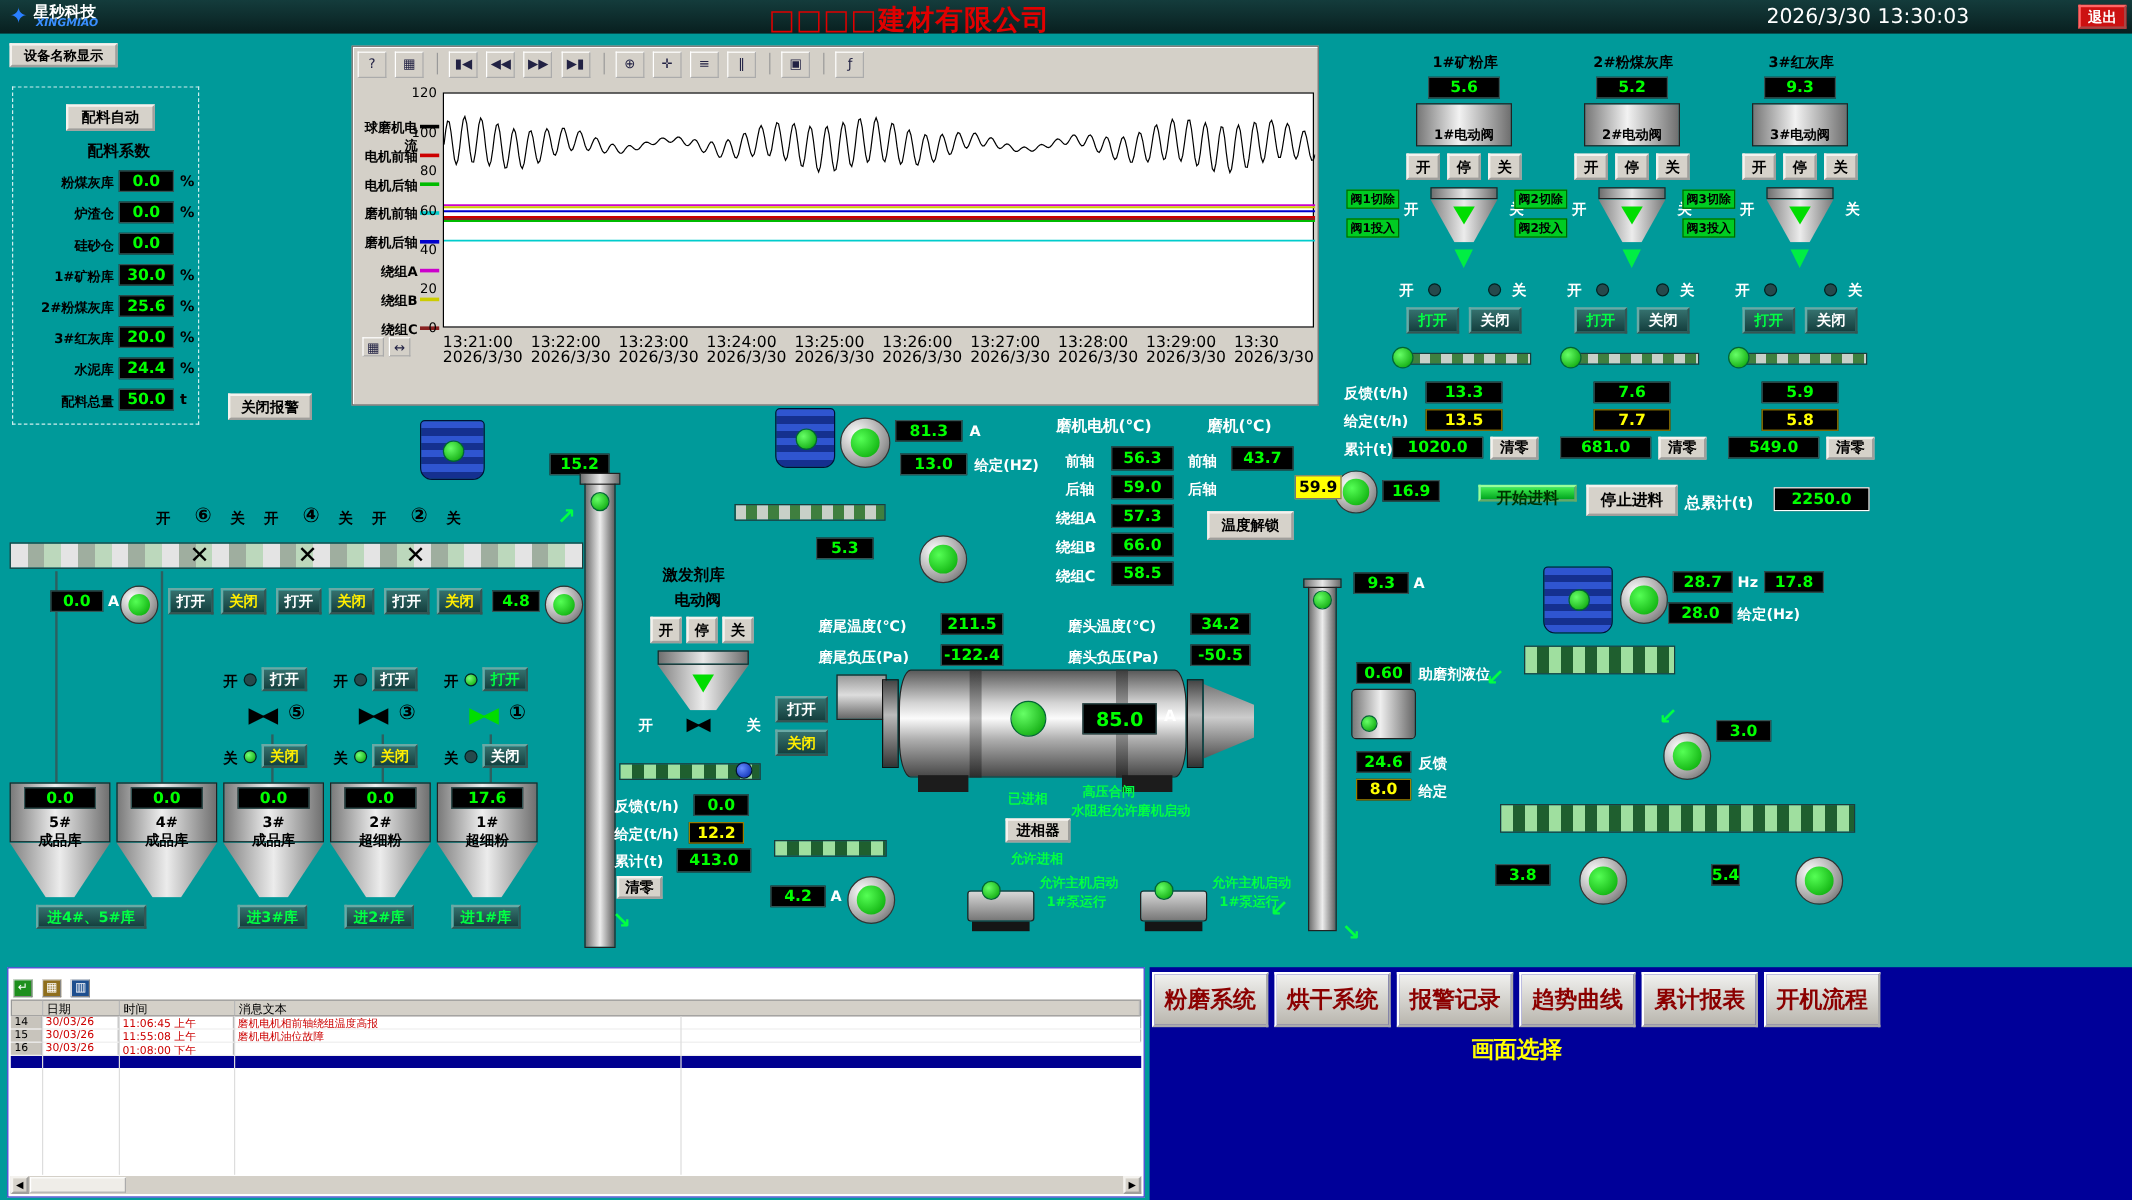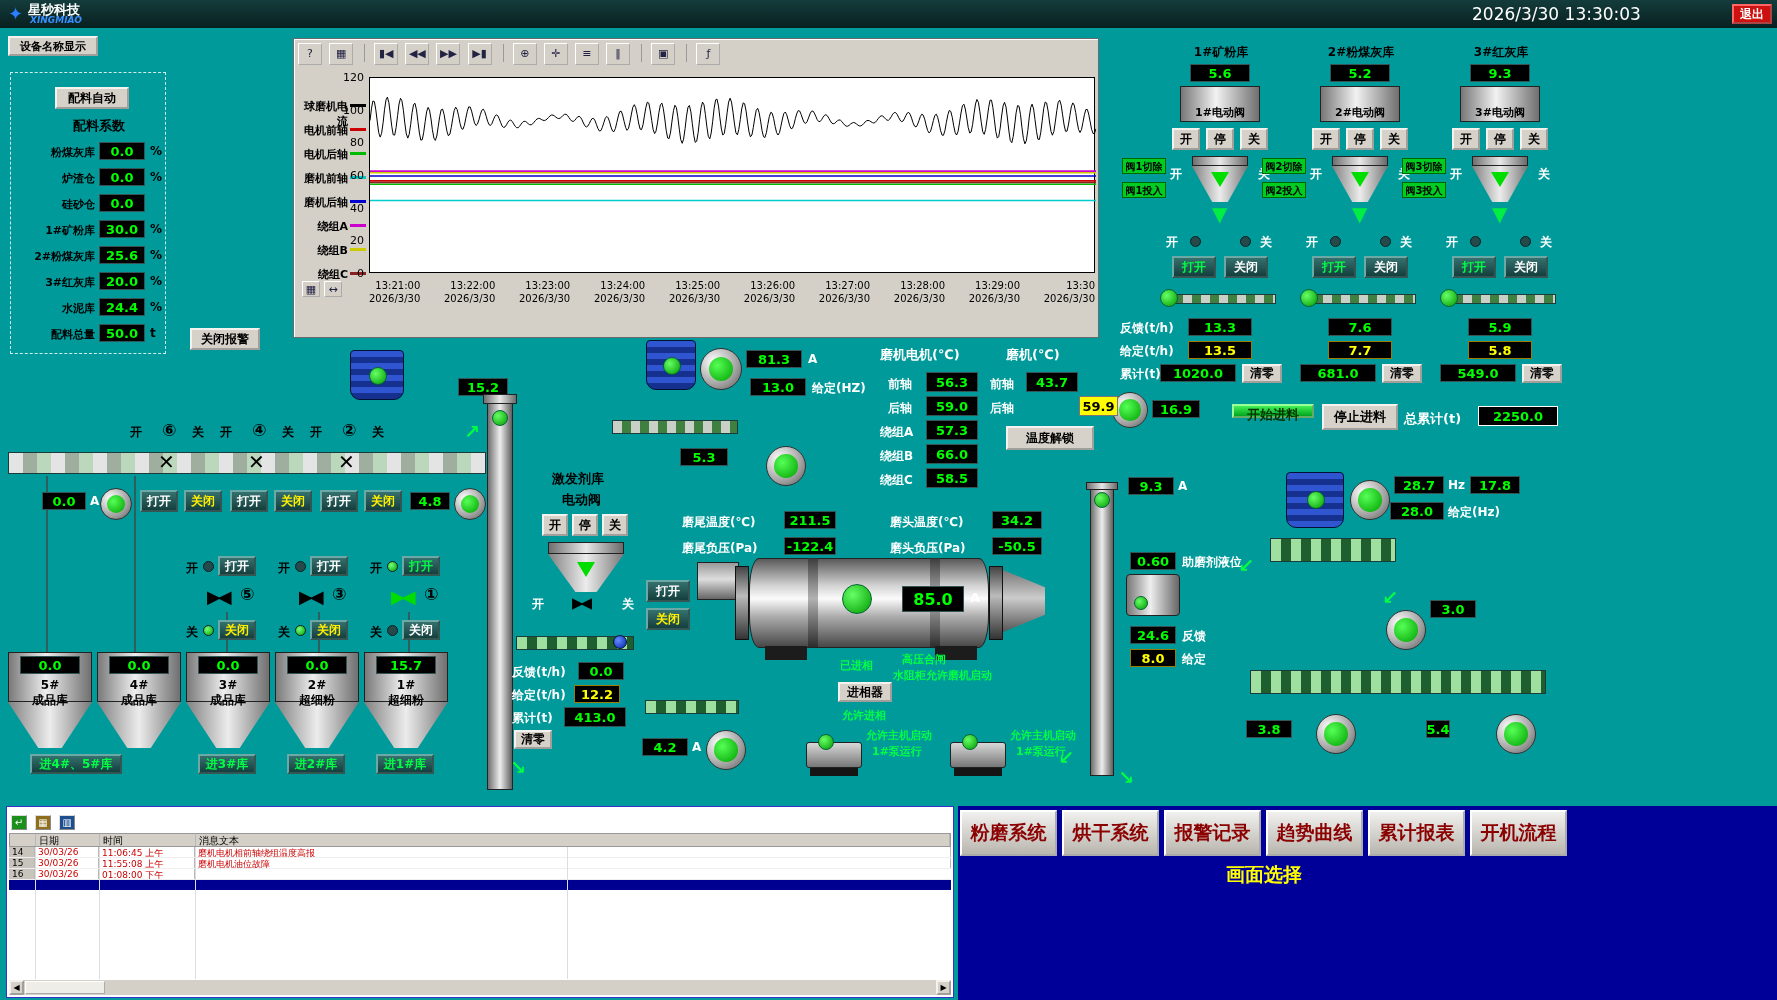--- a/index.html
+++ b/index.html
@@ -59,21 +59,21 @@
   #title { position:absolute; left:598px; top:1px; width:320px; text-align:center; color:#e00000; font-size:23px; font-weight:bold; letter-spacing:1px; white-space:nowrap; }
   
   #trendwin { position:absolute; left:293px; top:38px; width:806px; height:300px; background:#d4d0c8; border:1px solid #6a6a6a; box-shadow:1px 1px 0 #fff inset; }
   .tbtn { width:24px; height:22px; background:#d4d0c8; border:1px outset #fff; font-size:11px; color:#224; display:inline-flex; align-items:center; justify-content:center; margin-right:2px; cursor:pointer; }
   .tsep { display:inline-block; width:1px; height:18px; background:#999; margin:0 4px; vertical-align:middle; }
   .lgl { position:absolute; color:#000; font-weight:bold; font-size:11px; width:52px; text-align:right; }
   .lgsw { position:absolute; width:16px; height:3px; }
   .ylab { position:absolute; color:#000; font-size:11px; width:26px; text-align:right; }
   #plot { position:absolute; left:75px; top:38px; width:726px; height:196px; background:#fff; border:1px solid #000; }
   #xticks { position:absolute; left:75px; top:240px; width:726px; display:flex; justify-content:space-between; }
-  .xt { text-align:right; font-size:10px; color:#000; line-height:13px; white-space:nowrap; }
+  .xt { text-align:left; font-size:13px; color:#000; line-height:13px; white-space:nowrap; }
   #tstatus { position:absolute; left:2px; bottom:2px; width:802px; height:22px; background:#d4d0c8; display:flex; align-items:center; }
   .sunk { border:1px inset #fff; height:18px; display:flex; align-items:center; padding:0 6px; font-size:11px; color:#000; }
   
   .silocol { position:absolute; top:44px; width:122px; height:348px; }
   .coltitle { position:absolute; top:0; left:-10px; width:142px; text-align:center; color:#000; font-weight:bold; font-size:12px; white-space:nowrap; }
   
   #batchpanel { position:absolute; left:10px; top:72px; width:156px; height:282px; border:1px dashed #cfeeee; }
   .brow-l { position:absolute; left:4px; width:80px; text-align:right; color:#000; font-weight:bold; font-size:11px; white-space:nowrap; }
   
   #alarmpanel { position:absolute; left:6px; top:806px; width:948px; height:192px; background:#fff; border:1px solid #3333cc; }
@@ -83,20 +83,23 @@
   #navpanel { position:absolute; left:958px; top:806px; width:819px; height:194px; background:#000099; }
   .navb { position:absolute; top:4px; width:97px; height:46px; background:linear-gradient(180deg,#f0f0ee,#b9b6ae); border:2px outset #fff; color:#8b0000; font-size:19px; font-weight:bold; display:flex; align-items:center; justify-content:center; cursor:pointer; font-family:inherit; }
 </style>
 </head>
 <body>
 
 <div id="topbar">
   <span class="abs" style="left:8px;top:3px;color:#2a7fff;font-size:18px">✦</span>
   <span class="abs" style="left:28px;top:1px;color:#fff;font-weight:bold;font-size:13px">星秒科技</span>
   <span class="abs" style="left:30px;top:15px;color:#3a8fff;font-style:italic;font-size:9px;font-weight:bold">XINGMIAO</span>
+  <div id="title">
+    <span>□□□□</span><span>建材有限公司</span>
+  </div>
   <span class="abs" style="left:1472px;top:4px;color:#fff;font-size:17px">2026/3/30 13:30:03</span>
   <button class="abs" style="left:1732px;top:4px;width:40px;height:20px;background:#cc1111;color:#fff;font-weight:bold;font-size:12px;border:2px outset #f66;cursor:pointer;font-family:inherit">退出</button>
 </div>
 
 <button class="b3" style="left:8px;top:36px;width:90px;height:20px;font-size:11px">设备名称显示</button>
 
 <div id="batchpanel">
   <button class="b3" style="left:44px;top:14px;width:74px;height:22px">配料自动</button>
   <div class="bl" style="left:62px;top:44px;font-size:13px">配料系数</div>
   <div class="brow-l" style="top:72px">粉煤灰库</div>
@@ -395,21 +398,21 @@
 <div class="wl" style="left:880px;top:448px">绕组B</div>
 <div class="vb" style="left:926px;top:444px;width:52px;height:20px">66.0</div>
 <div class="wl" style="left:880px;top:472px">绕组C</div>
 <div class="vb" style="left:926px;top:468px;width:52px;height:20px">58.5</div>
 
 <div class="wl" style="left:1006px;top:346px;font-size:13px">磨机(℃)</div>
 <div class="wl" style="left:990px;top:376px">前轴</div>
 <div class="vb" style="left:1026px;top:372px;width:52px;height:20px">43.7</div>
 <div class="wl" style="left:990px;top:400px">后轴</div>
 <div class="vb ybg" style="left:1079px;top:396px;width:39px;height:20px">59.9</div>
-<button class="b3" style="left:1006px;top:426px;width:88px;height:24px">温度解锁</button>
+<button class="b3" style="left:1006px;top:426px;width:72px;height:24px">温度解锁</button>
 
 <div class="wl" style="left:682px;top:514px">磨尾温度(℃)</div>
 <div class="vb" style="left:784px;top:511px;width:52px">211.5</div>
 <div class="wl" style="left:682px;top:540px">磨尾负压(Pa)</div>
 <div class="vb" style="left:784px;top:537px;width:52px">-122.4</div>
 <div class="wl" style="left:890px;top:514px">磨头温度(℃)</div>
 <div class="vb" style="left:992px;top:511px;width:50px">34.2</div>
 <div class="wl" style="left:890px;top:540px">磨头负压(Pa)</div>
 <div class="vb" style="left:992px;top:537px;width:50px">-50.5</div>
 
@@ -564,21 +567,21 @@
   <div class="bl" style="left:178px;top:40px;width:84px;text-align:center;position:absolute">成品库</div>
 
   <div class="abs" style="left:267px;top:0;width:84px;height:50px;background:linear-gradient(90deg,#7a7a7a,#eee 45%,#707070);border:1px solid #222"></div>
   <div class="trap" style="left:267px;top:50px;width:84px;height:46px"></div>
   <div class="vb" style="left:279px;top:4px;width:60px">0.0</div>
   <div class="bl" style="left:267px;top:26px;width:84px;text-align:center;position:absolute">2#</div>
   <div class="bl" style="left:267px;top:40px;width:84px;text-align:center;position:absolute">超细粉</div>
 
   <div class="abs" style="left:356px;top:0;width:84px;height:50px;background:linear-gradient(90deg,#7a7a7a,#eee 45%,#707070);border:1px solid #222"></div>
   <div class="trap" style="left:356px;top:50px;width:84px;height:46px"></div>
-  <div class="vb" style="left:368px;top:4px;width:60px">15.7</div>
+  <div class="vb" style="left:368px;top:4px;width:60px">17.6</div>
   <div class="bl" style="left:356px;top:26px;width:84px;text-align:center;position:absolute">1#</div>
   <div class="bl" style="left:356px;top:40px;width:84px;text-align:center;position:absolute">超细粉</div>
 </div>
 
 <button class="db g" style="left:30px;top:754px;width:92px;height:20px">进4#、5#库</button>
 <button class="db g" style="left:198px;top:754px;width:58px;height:20px">进3#库</button>
 <button class="db g" style="left:287px;top:754px;width:58px;height:20px">进2#库</button>
 <button class="db g" style="left:376px;top:754px;width:58px;height:20px">进1#库</button>
 
 <div id="alarmpanel">

